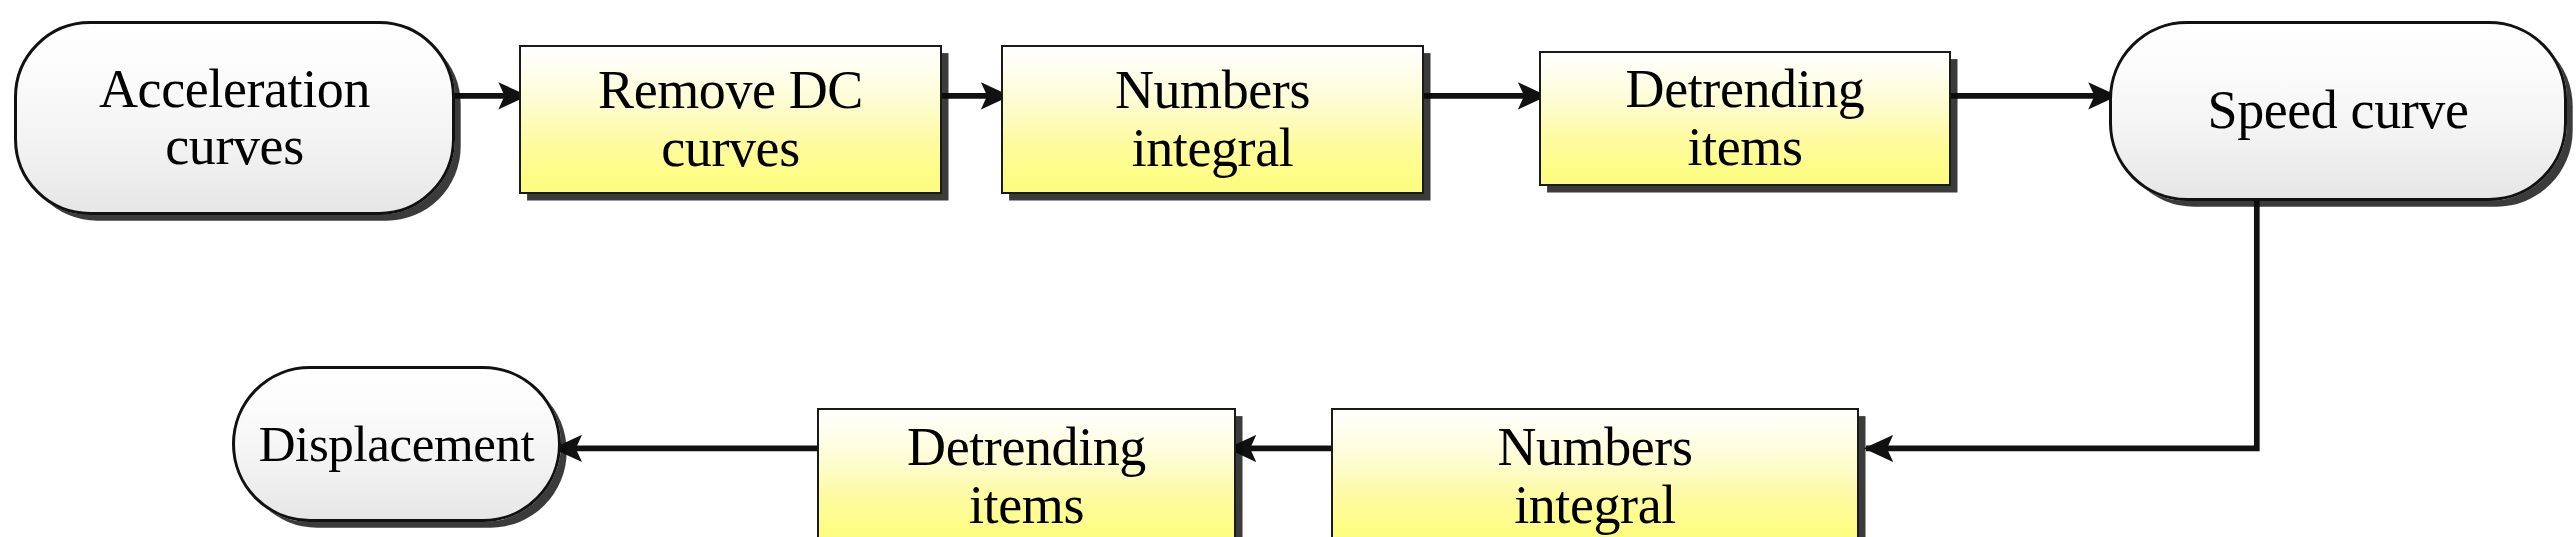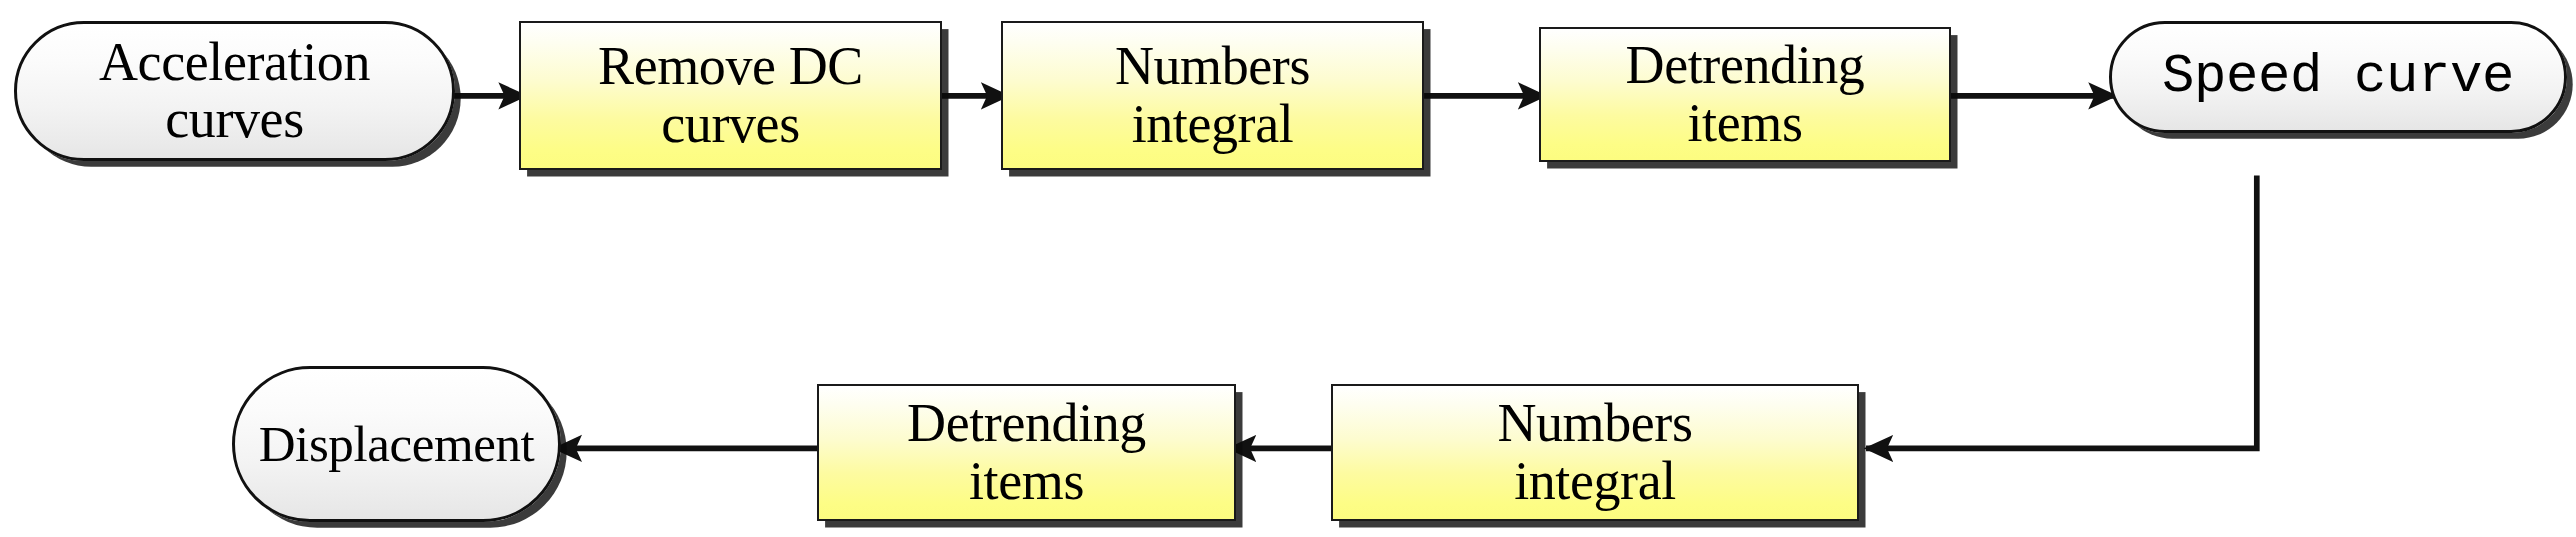--- a/index.html
+++ b/index.html
@@ -37,20 +37,21 @@
   .node.process {
     border: 2.4px solid #1a1a1a;
     background: linear-gradient(to bottom,
                 #ffffff 0%,
                 #fefef0 14%,
                 #fdfccf 40%,
                 #fdfbA0 66%,
                 #fdfd86 88%,
                 #fcfc80 100%);
     box-shadow: 7.3px 7.3px 0 -0.8px rgba(10,10,10,0.80);
+    margin-top: 24px;
   }
 
   
   .node.terminal {
     border: 3.3px solid #111111;
     background: linear-gradient(to bottom,
                 #ffffff 0%,
                 #fbfbfb 28%,
                 #f3f3f3 62%,
                 #ebebeb 86%,
@@ -96,37 +97,37 @@
     </g>
 
     <path d="M 2777 216 L 2777 552 L 2296 552" stroke="#111111" stroke-width="7" fill="none" marker-end="url(#arrR)"></path>
 
     <g stroke="#111111" stroke-width="7" fill="none" marker-end="url(#arrR)">
       <line x1="1638" y1="552" x2="1512" y2="552"></line>
       <line x1="1005" y1="552" x2="682" y2="552"></line>
     </g>
   </svg>
 
-  <div class="node terminal" style="left:14px; top:21px; width:441px; height:140px; border-radius:76px; font-size:54px;">
+  <div class="node terminal" style="left:14px; top:21px; width:441px; height:194px; border-radius:76px; font-size:54px;">
     <span class="node-label"><span>Acceleration</span><br><span>curves</span></span>
   </div>
 
   <div class="node process" style="left:519px; top:21px; width:423px; height:149px; font-size:54px;">
     <span class="node-label"><span>Remove DC</span><br><span>curves</span></span>
   </div>
 
   <div class="node process" style="left:1001px; top:21px; width:423px; height:149px; font-size:54px;">
     <span class="node-label"><span>Numbers</span><br><span>integral</span></span>
   </div>
 
   <div class="node process" style="left:1539px; top:27px; width:412px; height:135px; font-size:54px;">
     <span class="node-label"><span>Detrending</span><br><span>items</span></span>
   </div>
 
-  <div class="node terminal" style="left:2109px; top:21px; width:458px; height:112px; border-radius:78px; font-size:54px;font-family:Liberation Mono, monospace;">
+  <div class="node terminal" style="left:2109px; top:21px; width:458px; height:180px; border-radius:78px; font-size:54px;">
     <span class="node-label"><span>Speed curve</span></span>
   </div>
 
   <div class="node terminal" style="left:232px; top:366px; width:329px; height:156px; border-radius:80px; font-size:51px;">
     <span class="node-label"><span>Displacement</span><br></span>
   </div>
 
   <div class="node process" style="left:817px; top:384px; width:419px; height:137px; font-size:54px;">
     <span class="node-label"><span>Detrending</span><br><span>items</span></span>
   </div>

